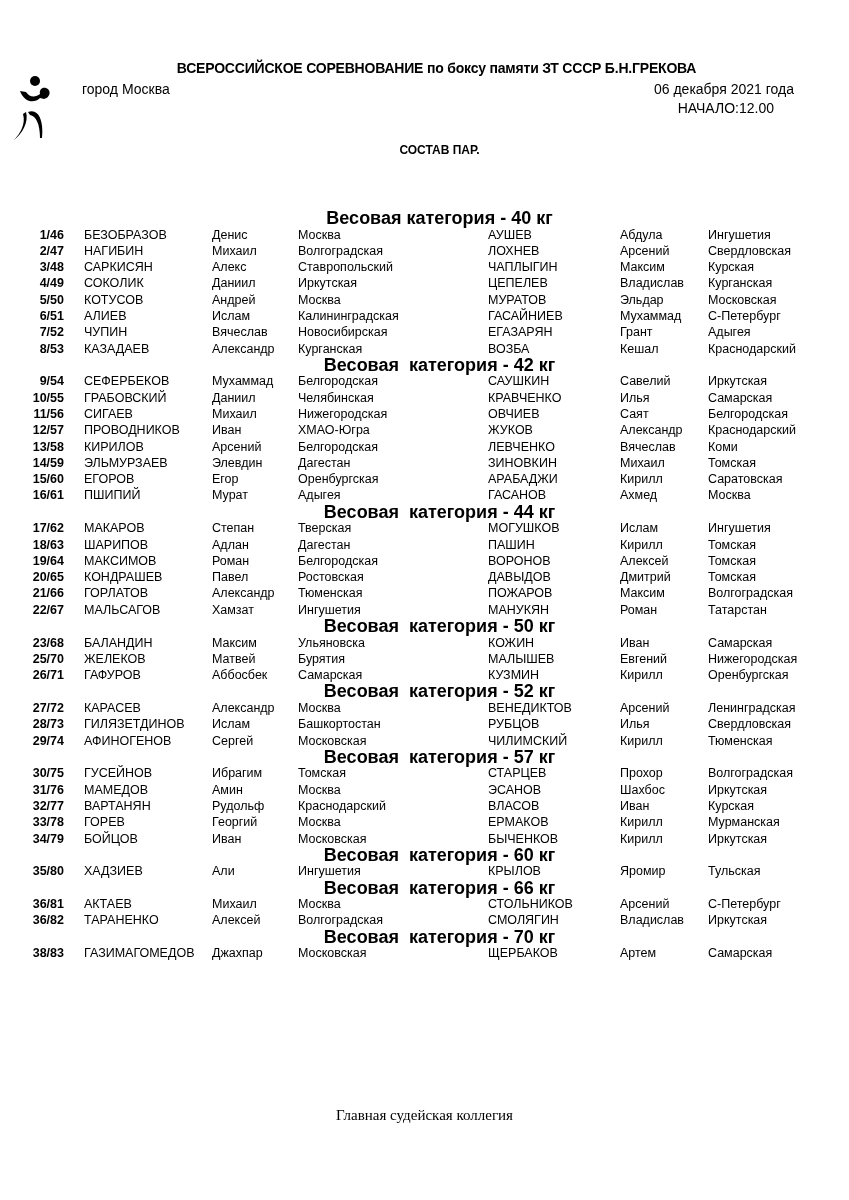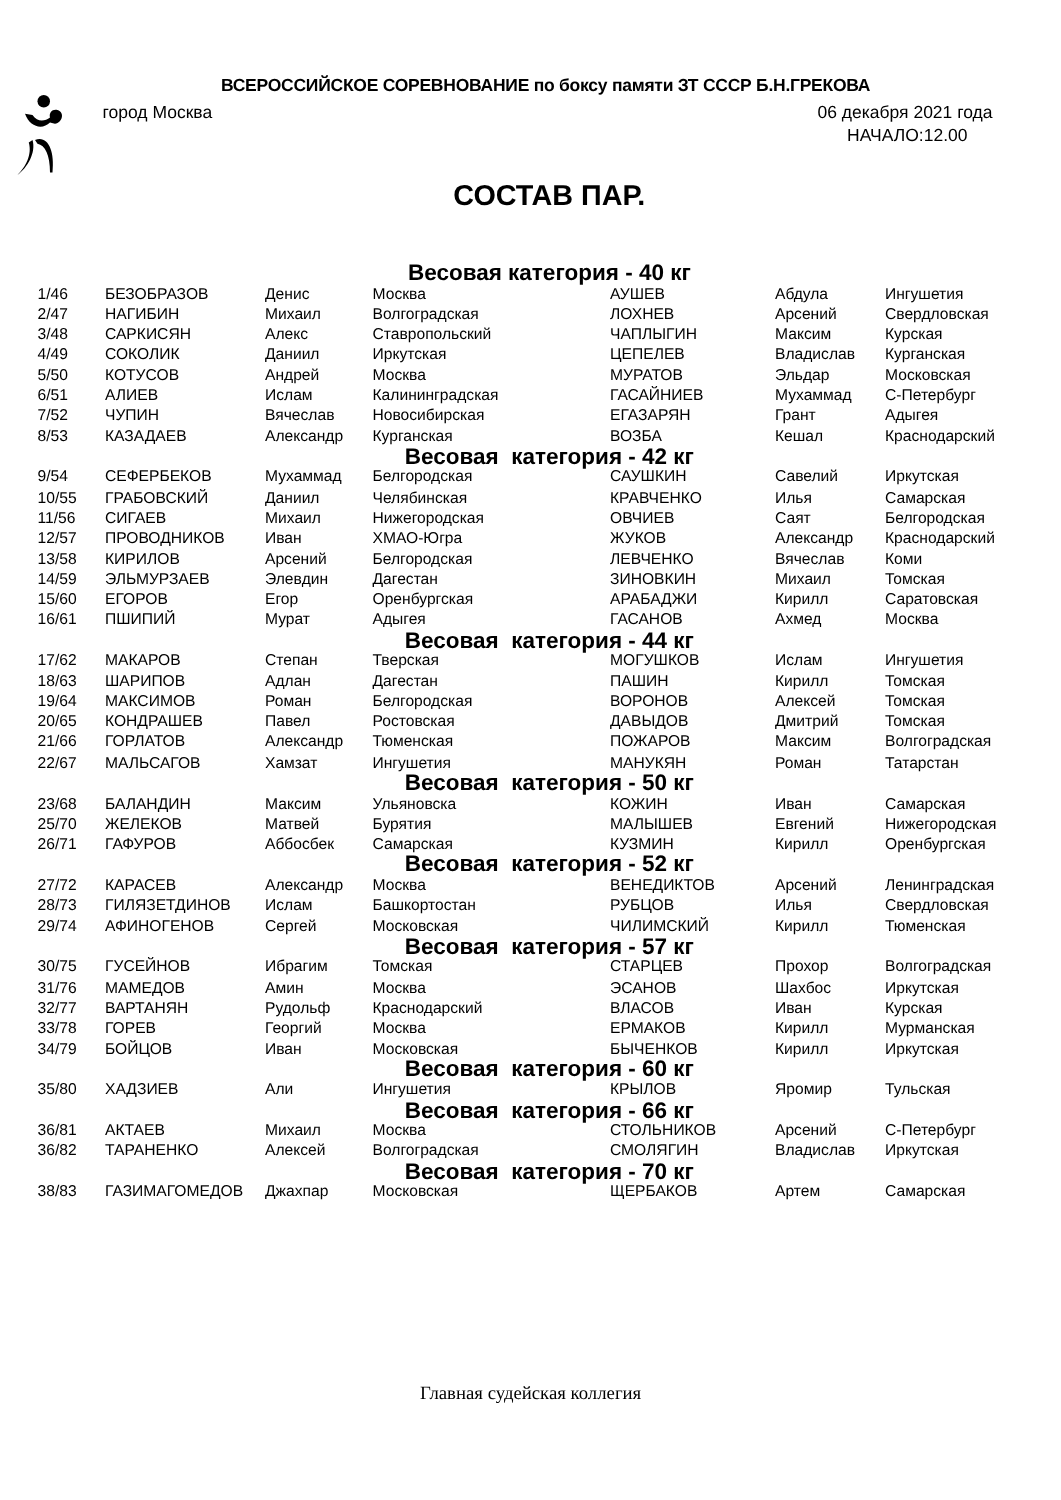--- a/index.html
+++ b/index.html
@@ -5,27 +5,27 @@
   html, body { margin: 0; padding: 0; background: #ffffff; }
   body { width: 849px; height: 1200px; position: relative; overflow: hidden;
          font-family: "Liberation Sans", sans-serif; color: #000; }
   .logo { position: absolute; left: 10px; top: 72px; width: 50px; height: 70px; }
   .title { position: absolute; left: 0; width: 849px; top: 60px; text-align: center;
            font-weight: bold; font-size: 14px; letter-spacing: -0.2px; padding-left: 24px; box-sizing: border-box; }
   .city { position: absolute; left: 82px; top: 81px; font-size: 14px; }
   .date { position: absolute; right: 55px; top: 81px; font-size: 14px; text-align: right; }
   .start { position: absolute; right: 75px; top: 100px; font-size: 14px; text-align: right; }
   .heading { position: absolute; left: 0; width: 849px; top: 143px; text-align: center;
-             font-weight: bold; font-size: 23px; padding-left: 30px; box-sizing: border-box; }
+             font-weight: bold; font-size: 12px; padding-left: 30px; box-sizing: border-box; }
   .table { position: absolute; left: 0; top: 210px; width: 849px; }
   .cat { height: 16.5px; line-height: 16.5px; font-weight: bold; font-size: 18px;
          text-align: center; padding-left: 30px; box-sizing: border-box; white-space: pre; }
   .row { position: relative; height: 16.3px; line-height: 16.3px; font-size: 12.5px; white-space: nowrap; }
   .row span { position: absolute; top: 0; }
-  .c-num { left: 30px; width: 34px; font-weight: normal; }
+  .c-num { left: 30px; width: 34px; text-align: right; font-weight: bold; }
   .c-ln1 { left: 84px; }
   .c-fn1 { left: 212px; }
   .c-rg1 { left: 298px; }
   .c-ln2 { left: 488px; }
   .c-fn2 { left: 620px; }
   .c-rg2 { left: 708px; }
   .footer { position: absolute; left: 0; width: 849px; top: 1107px; text-align: center;
             font-family: "Liberation Serif", serif; font-size: 15px; }
 </style>
 </head>

